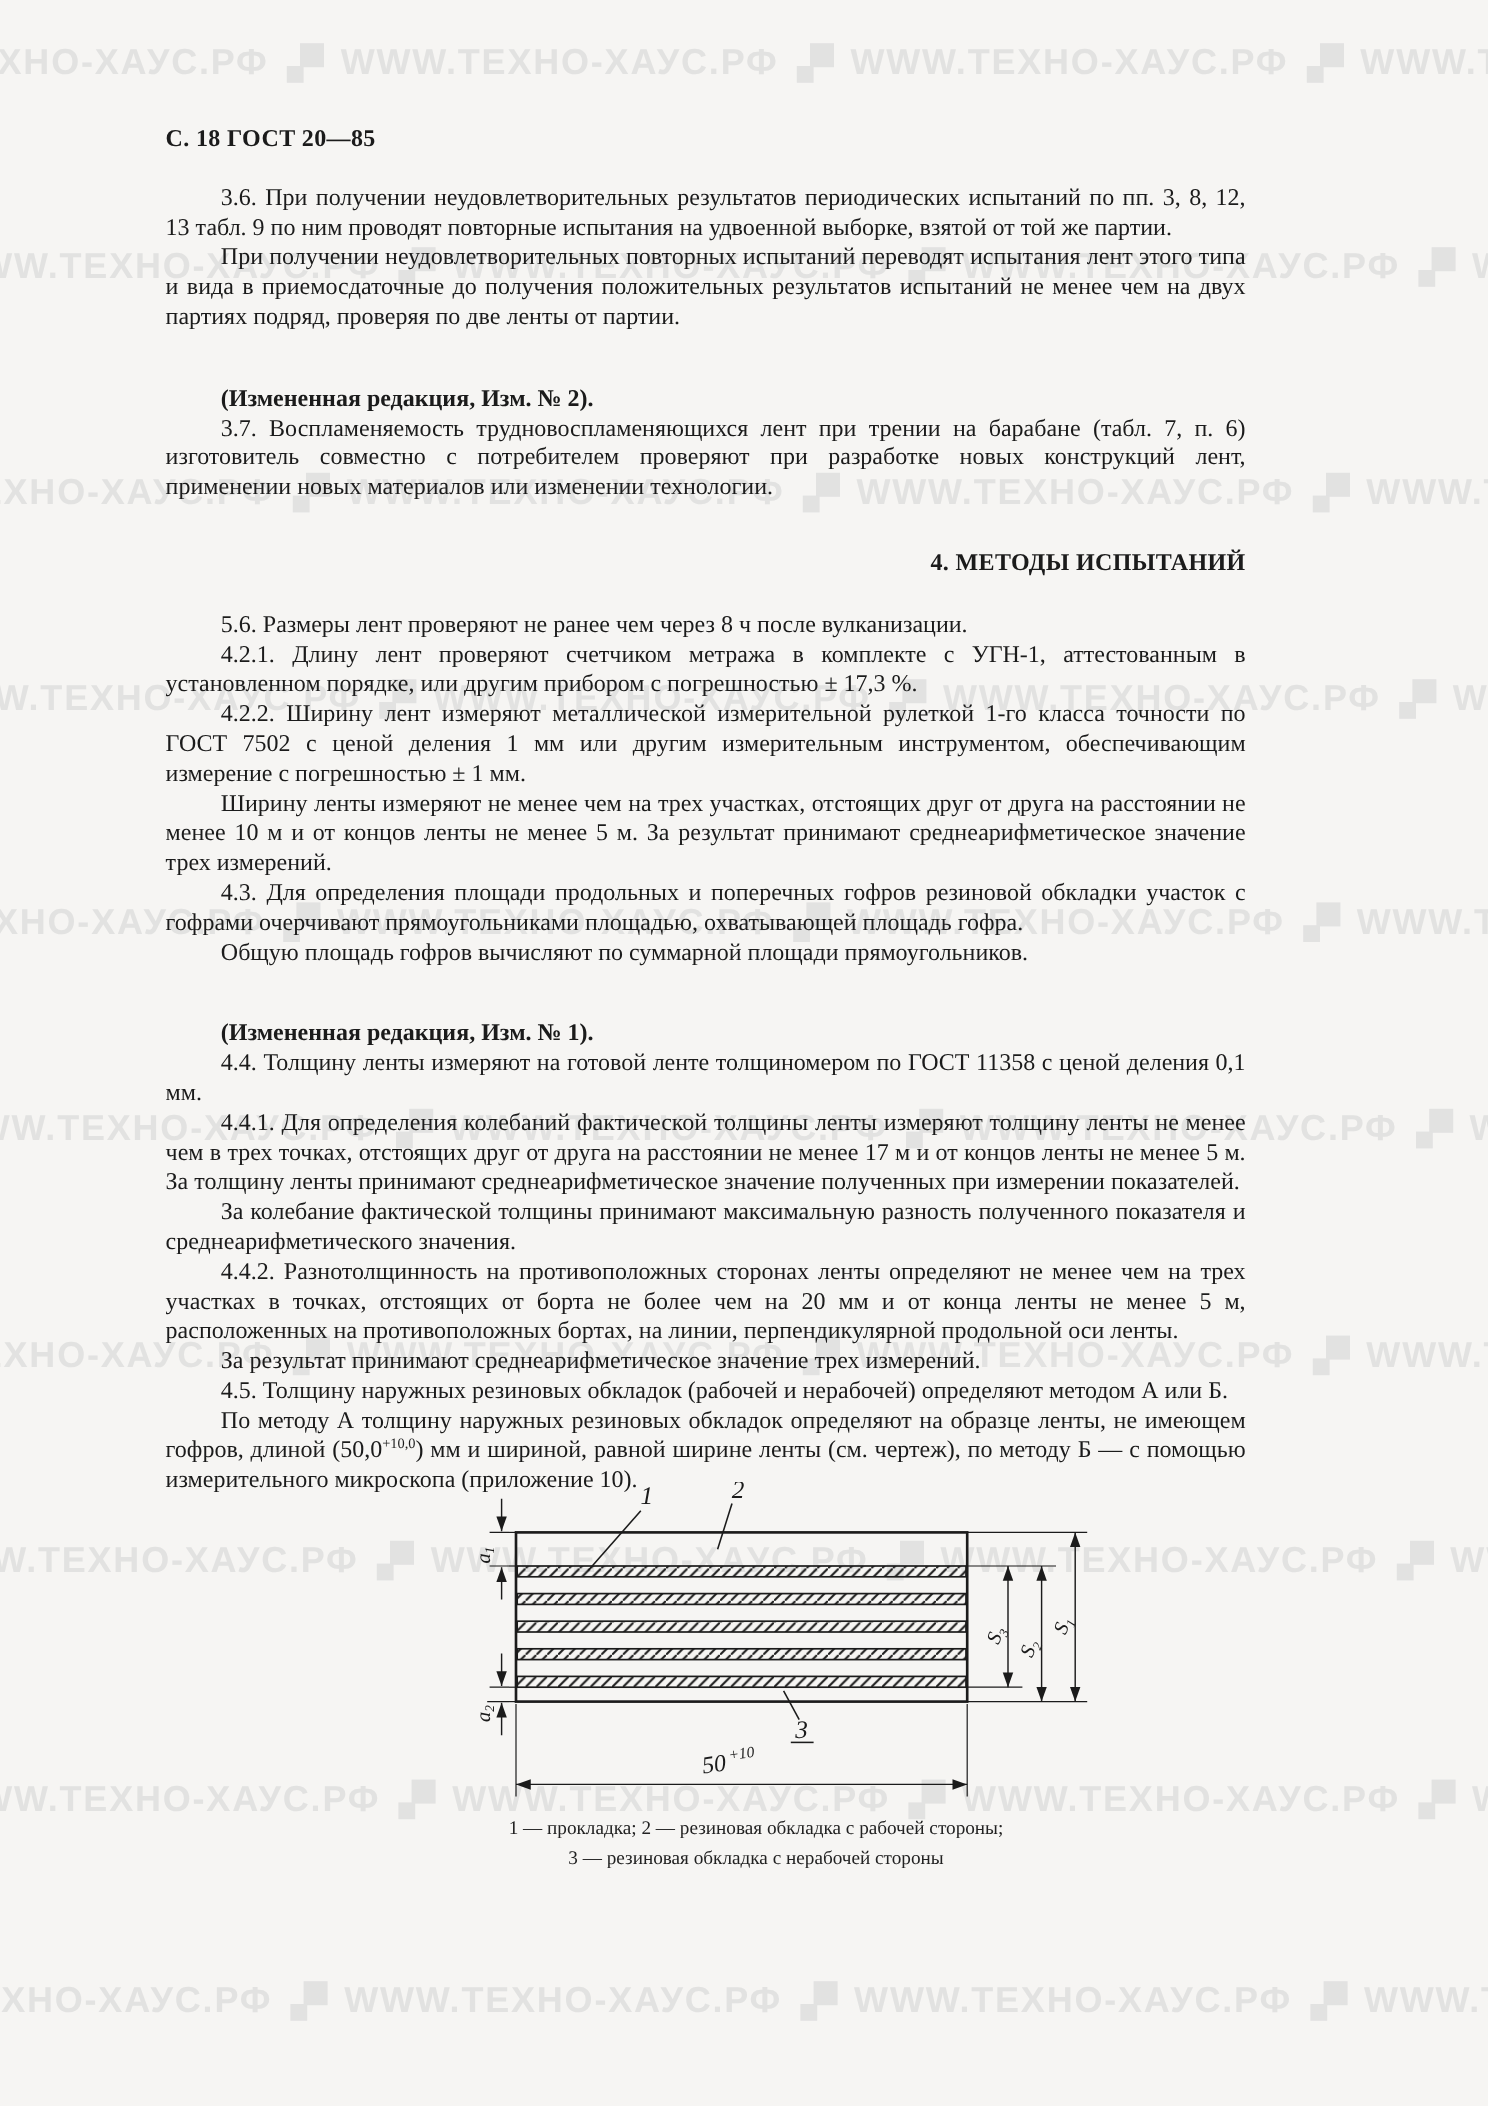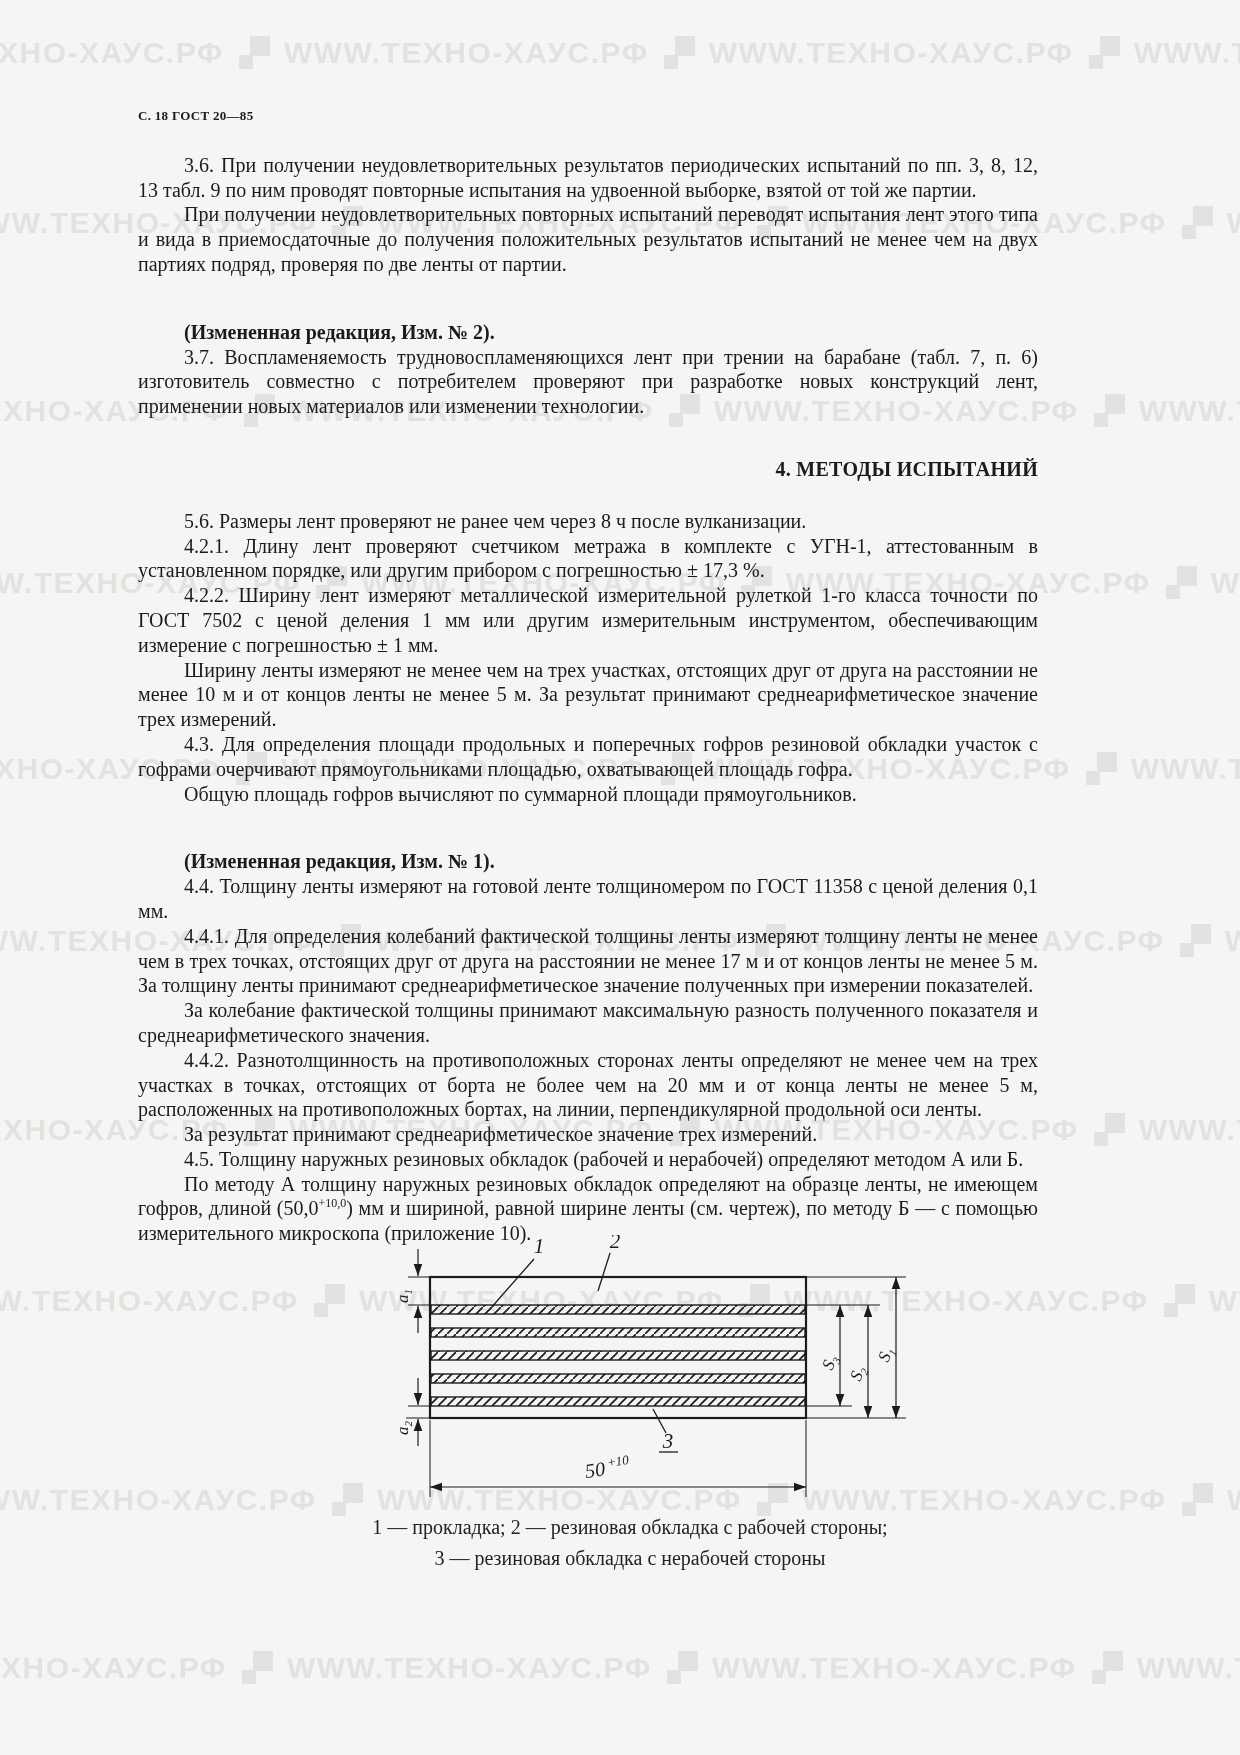--- a/index.html
+++ b/index.html
@@ -26,30 +26,30 @@
   }
   .wm-text{margin:0 14px;}
   .wm-icon{position:relative;display:inline-block;width:32px;height:34px;flex:0 0 32px;}
   .wm-icon::before{content:"";position:absolute;top:0;right:0;width:20px;height:20px;background:#e2e2e1;}
   .wm-icon::after{content:"";position:absolute;bottom:1px;left:1px;width:14px;height:14px;background:#e2e2e1;}
   
   .doc{
     position:absolute;left:138px;top:104px;width:900px;z-index:1;
     font-size:20px;line-height:24.8px;
   }
-  .doc-header{font-weight:bold;font-size:13px;margin-bottom:24px;letter-spacing:0.3px;}
+  .doc-header{font-weight:bold;font-size:20px;margin-bottom:24px;letter-spacing:0.3px;}
   .para{margin:0;text-align:justify;text-indent:46px;}
   .para.bold{font-weight:bold;margin-top:43px;}
   .heading{font-weight:bold;text-align:right;margin:38px 0 27px 0;letter-spacing:0.3px;}
   sup{font-size:0.6em;line-height:0;}
   
   .fig-svg{position:absolute;left:348px;top:1235px;z-index:1;}
   .fig-caption{
     position:absolute;left:300px;top:1512px;width:660px;z-index:1;
-    text-align:center;font-size:20px;line-height:1.55;color:#222;
+    text-align:center;font-size:16px;line-height:1.55;color:#222;
   }
 </style>
 </head>
 <body>
 
 <div class="wm-layer" id="wm-layer">
     <div class="wm-row" style="top: 36px; left: -155px;">
       <span class="wm-text">WWW.ТЕХНО-ХАУС.РФ</span>
       <span class="wm-icon"></span>
       <span class="wm-text">WWW.ТЕХНО-ХАУС.РФ</span>

